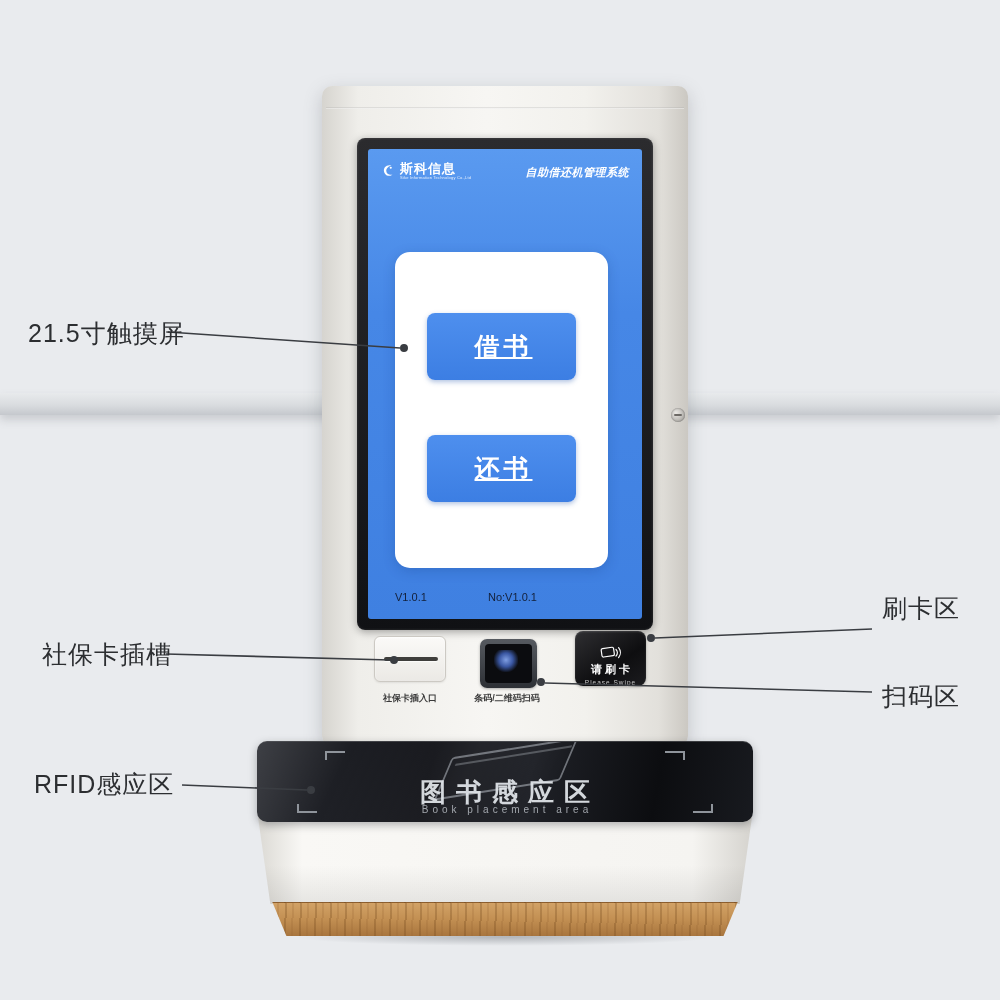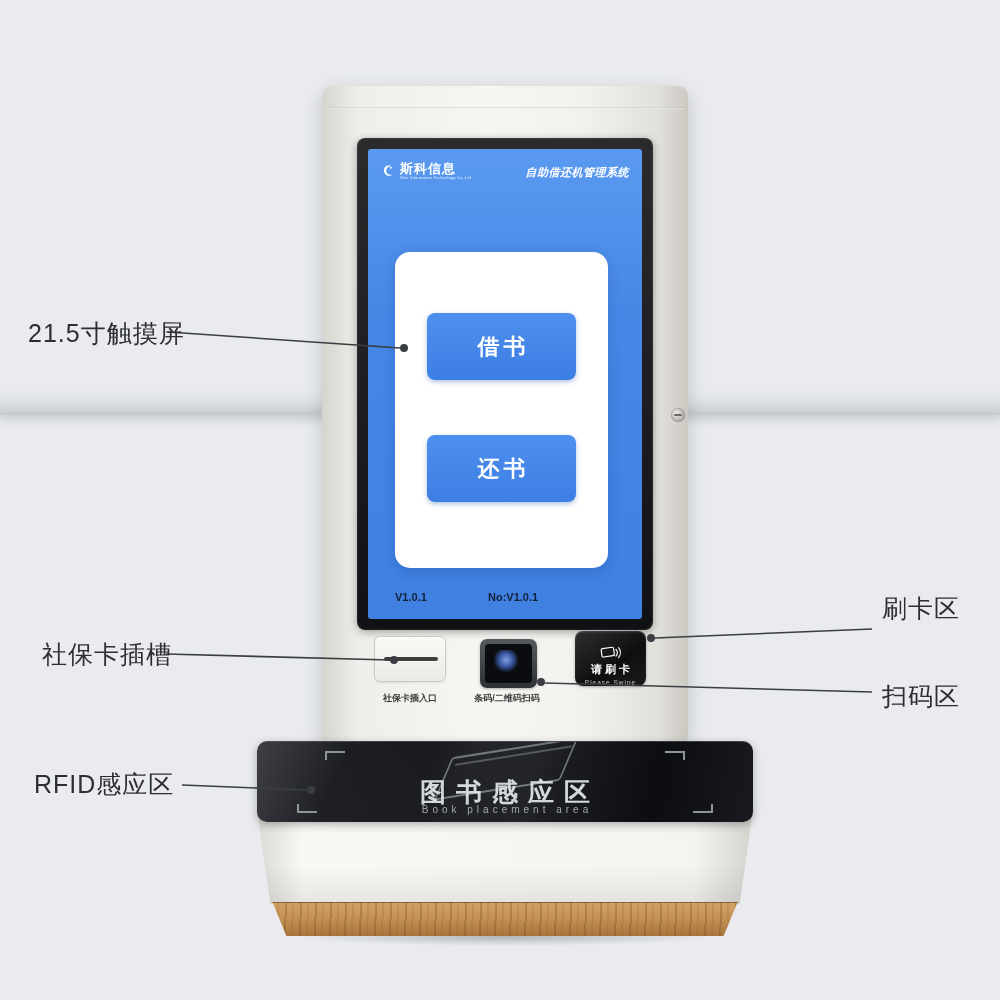--- a/index.html
+++ b/index.html
@@ -31,28 +31,28 @@
   .screen-header { display:flex; justify-content:space-between; align-items:flex-start; padding:13px 13px 0 13px; }
   .brand { display:flex; align-items:center; gap:4px; color:#fff; }
   .brand-logo { width:15px; height:15px; flex:0 0 auto; }
   .brand-name { font-size:13px; font-weight:bold; letter-spacing:1px; line-height:13px; }
   .brand-sub { font-size:4px; opacity:0.85; letter-spacing:0.2px; }
   .sys-title { color:#fff; font-size:11px; font-weight:bold; letter-spacing:0.5px; margin-top:3px;font-style:italic; }
   .screen-panel { position:absolute; left:27px; top:103px; width:213px; height:316px; background:#ffffff;
     border-radius:15px; box-shadow:0 3px 12px rgba(20,60,130,0.25); }
   .scr-btn { position:absolute; left:32px; width:149px; height:67px; border:none; cursor:pointer;
     background:linear-gradient(180deg,#4e8fee,#3c7ee3); border-radius:8px; color:#fff;
-    font-size:22px; font-weight:bold; letter-spacing:4px; text-indent:4px;
+    font-size:25px; font-weight:bold; letter-spacing:4px; text-indent:4px;
     display:flex; align-items:center; justify-content:center;
     font-family:"Liberation Sans","DejaVu Sans",sans-serif;
-    box-shadow:0 2px 5px rgba(30,80,170,0.35); }
+    box-shadow:0 2px 5px rgba(30,80,170,0.35);text-decoration:underline; }
   .btn-borrow { top:61px; }
   .btn-return { top:183px; }
   .screen-footer { position:absolute; left:0; right:0; bottom:14px; height:14px;
-    color:#13203a; font-size:11px; font-weight:bold; }
+    color:#13203a; font-size:11px; font-weight:normal; }
   .fw-version { position:absolute; left:27px; }
   .fw-serial { position:absolute; left:120px; }
 
   
   .card-slot { position:absolute; left:52px; top:550px; width:72px; height:46px;
     background:linear-gradient(180deg,#fbfaf8,#ebe9e5); border:1px solid #ccc9c3; border-radius:6px;
     box-shadow:inset 0 1px 2px rgba(255,255,255,0.8), 0 1px 2px rgba(0,0,0,0.08); }
   .card-slot-opening { position:absolute; left:9px; top:20px; width:54px; height:4px; background:#3f3e3c;
     border-radius:2px; box-shadow:0 1px 1px rgba(255,255,255,0.75); }
   .card-slot-label { position:absolute; left:20px; top:606px; width:136px; text-align:center;

